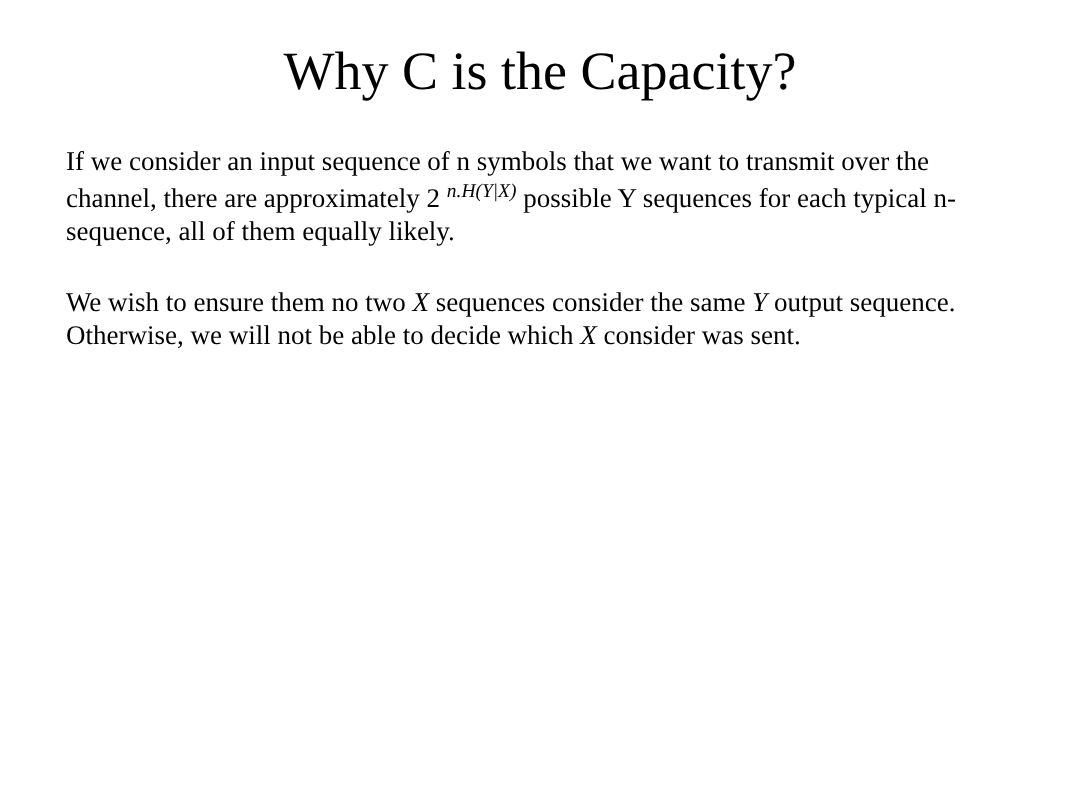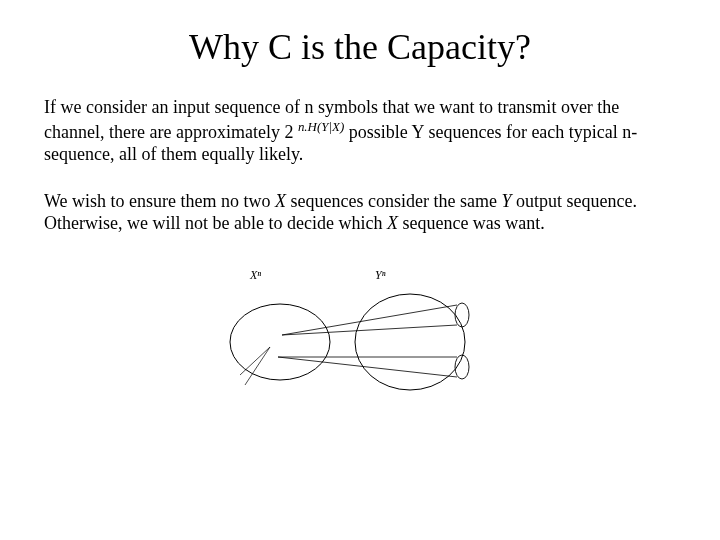--- a/index.html
+++ b/index.html
@@ -49,41 +49,17 @@
 
 <div class="slide">
 
   <h1 class="title">Why C is the Capacity?</h1>
 
   <p class="para">
     <span>If we consider an input sequence of n symbols that we want to transmit over the channel, there are approximately 2 </span><span class="sup">n.H(Y|X)</span><span> possible Y sequences for each typical n-sequence, all of them equally likely.</span>
   </p>
 
   <p class="para">
-    <span>We wish to ensure them no two </span><span class="ital">X</span><span> sequences consider the same </span><span class="ital">Y</span><span> output sequence. Otherwise, we will not be able to decide which </span><span class="ital">X</span><span> sequence was want.</span>
+    <span>We wish to ensure them no two </span><span class="ital">X</span><span> sequences consider the same </span><span class="ital">Y</span><span> output sequence. Otherwise, we will not be able to decide which </span><span class="ital">X</span><span> consider was sent.</span>
   </p>
 
-  <div class="diagram-wrap">
-    <svg width="300" height="160" viewBox="0 0 300 160">
-
-      <text x="40" y="22" font-family="Times New Roman" font-size="12" font-style="italic">Xⁿ</text>
-      <text x="165" y="22" font-family="Times New Roman" font-size="12" font-style="italic">Yⁿ</text>
-
-      <ellipse cx="70" cy="85" rx="50" ry="38" fill="none" stroke="#000" stroke-width="1"></ellipse>
-
-      <ellipse cx="200" cy="85" rx="55" ry="48" fill="none" stroke="#000" stroke-width="1"></ellipse>
-
-      <ellipse cx="252" cy="58" rx="7" ry="12" fill="none" stroke="#000" stroke-width="0.9"></ellipse>
-
-      <ellipse cx="252" cy="110" rx="7" ry="12" fill="none" stroke="#000" stroke-width="0.9"></ellipse>
-
-      <line x1="72" y1="78" x2="247" y2="48" stroke="#000" stroke-width="0.8"></line>
-      <line x1="72" y1="78" x2="247" y2="68" stroke="#000" stroke-width="0.8"></line>
-
-      <line x1="68" y1="100" x2="247" y2="100" stroke="#000" stroke-width="0.8"></line>
-      <line x1="68" y1="100" x2="247" y2="120" stroke="#000" stroke-width="0.8"></line>
-
-      <line x1="60" y1="90" x2="30" y2="118" stroke="#000" stroke-width="0.7"></line>
-      <line x1="60" y1="90" x2="35" y2="128" stroke="#000" stroke-width="0.7"></line>
-    </svg>
-  </div>
 
 </div>
 
 </body></html>

